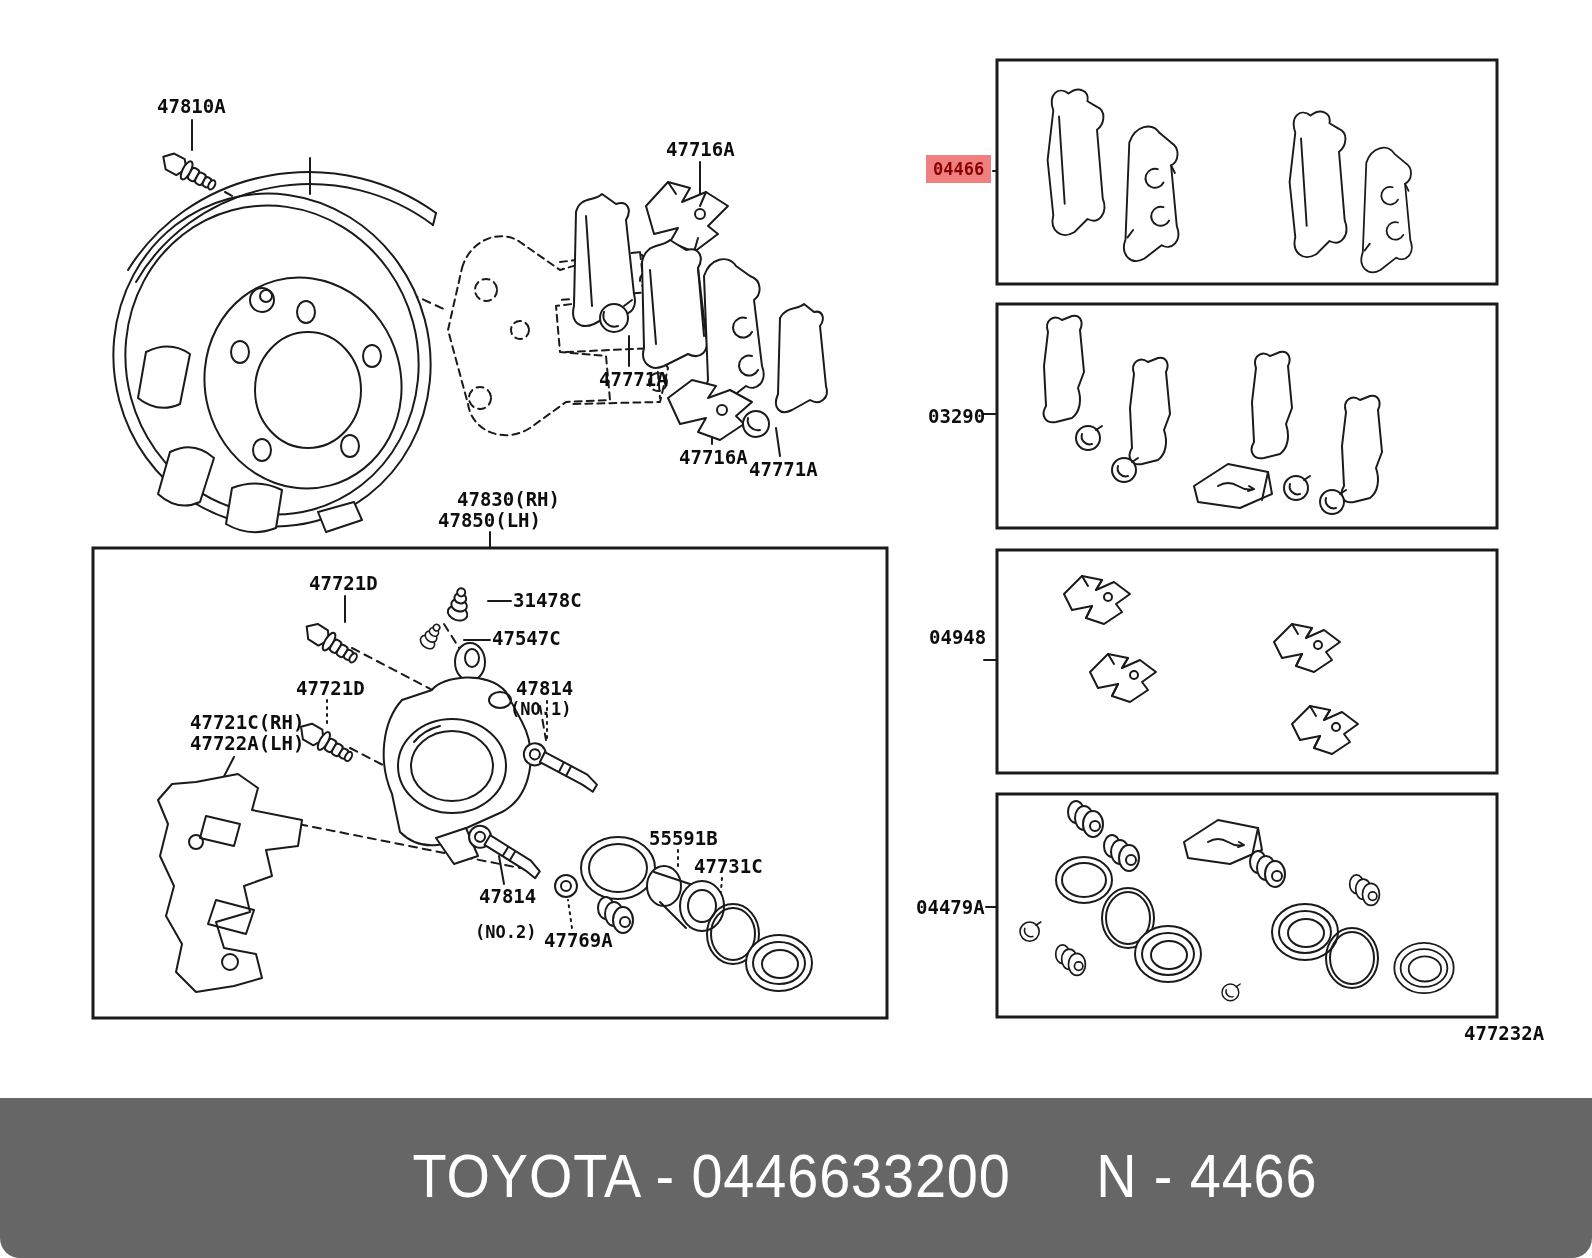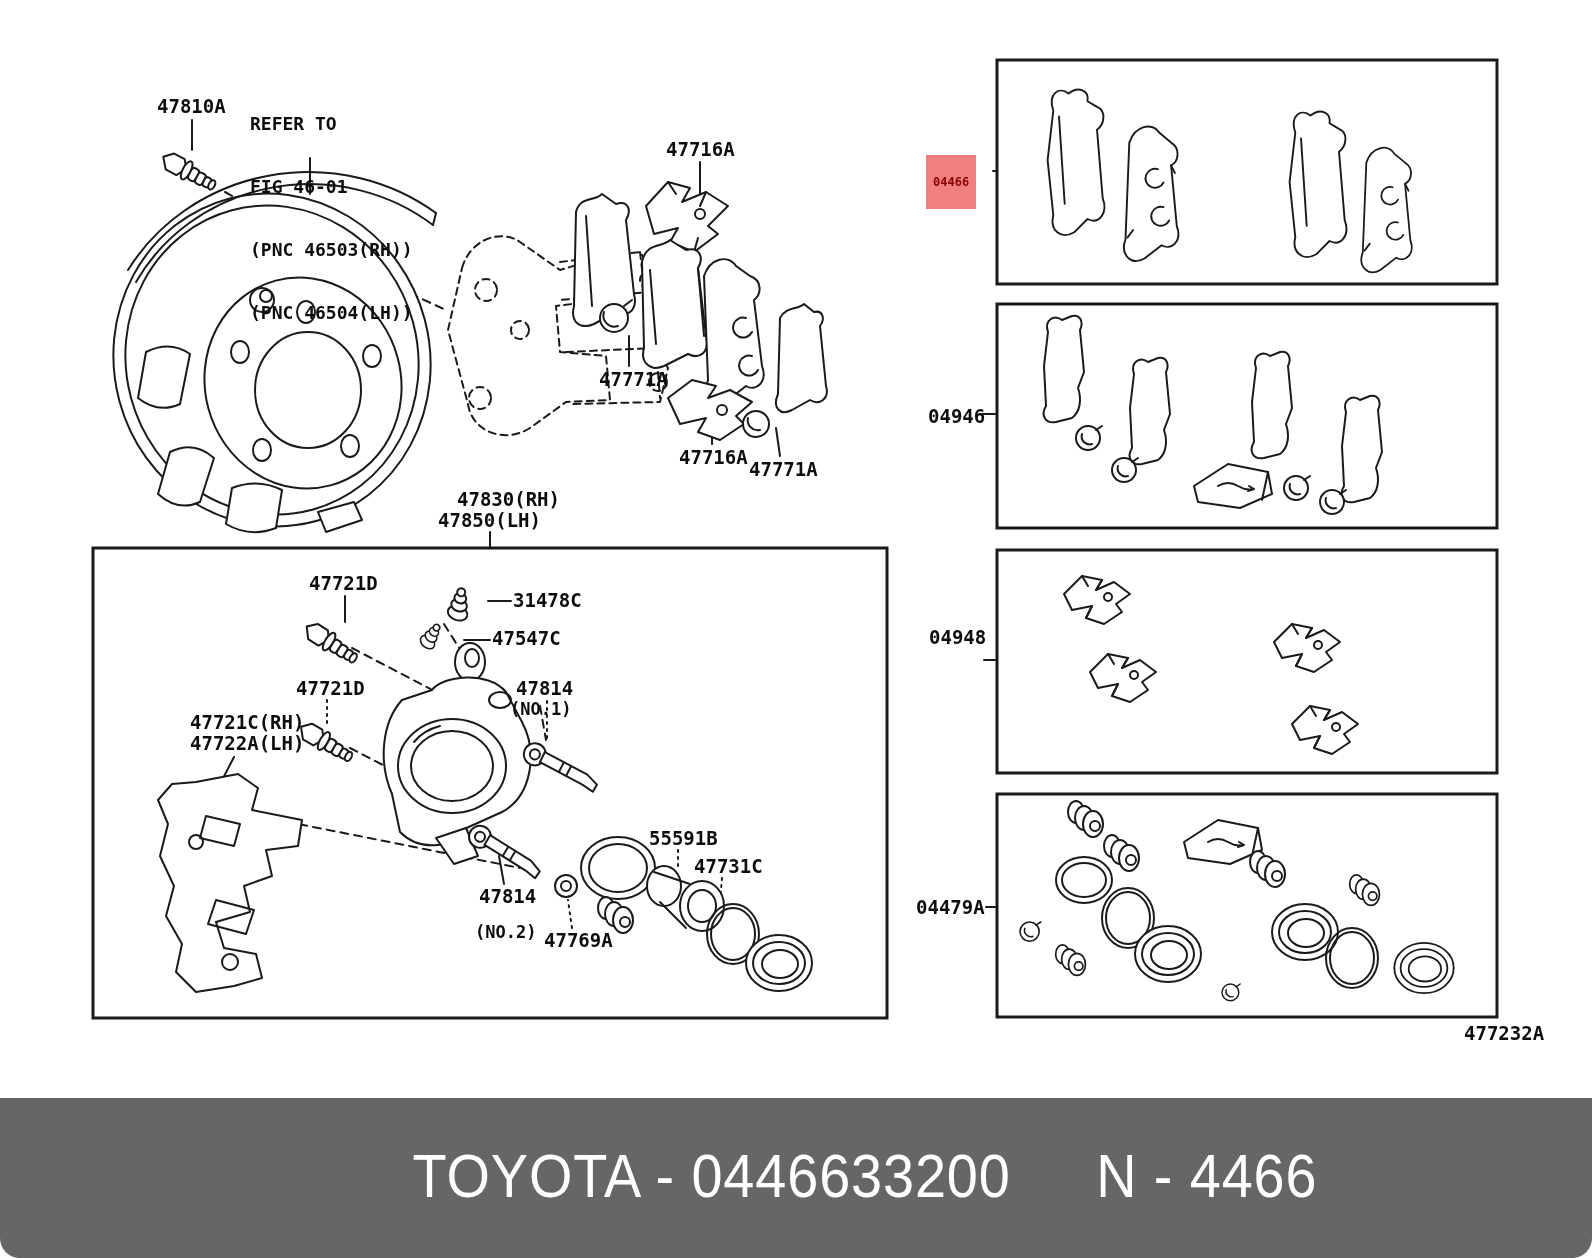--- a/index.html
+++ b/index.html
@@ -9,22 +9,22 @@
   .ln{stroke:#1a1a1a;fill:none;stroke-width:2;stroke-linejoin:round;stroke-linecap:round;}
   .fw{stroke:#1a1a1a;fill:#ffffff;stroke-width:2;stroke-linejoin:round;stroke-linecap:round;}
   .bx{stroke:#1a1a1a;fill:none;stroke-width:3;}
   .dash{stroke-dasharray:8 6;}
   .dash2{stroke-dasharray:7 5;}
   .dot{stroke-dasharray:2 5;}
   .lbl{position:absolute;font-weight:700;font-size:19px;line-height:21px;color:#0d0d0d;white-space:nowrap;}
   .lbl-note{position:absolute;font-weight:700;font-size:18px;line-height:21px;color:#0d0d0d;white-space:pre;}
   .lbl-sub{font-size:17px;}
   .kit-lbl{position:absolute;font-weight:700;font-size:19px;color:#0d0d0d;white-space:nowrap;}
-  .kit-lbl-hl{position:absolute;font-weight:700;font-size:12px;white-space:nowrap;
-              background:#f08080;color:#8b0000;padding:20px 7px;}
+  .kit-lbl-hl{position:absolute;font-weight:700;font-size:17px;white-space:nowrap;
+              background:#f08080;color:#8b0000;padding:4px 7px;}
   #footer{position:absolute;left:0;top:1098px;width:1592px;height:160px;background:#666666;padding-left:9px;}
   #footer .ftext{position:absolute;left:calc(50% + 64px);top:50%;
       transform:translate(-50%,-54%) scaleX(0.9);transform-origin:center;
       font-family:"Liberation Sans","DejaVu Sans",sans-serif;font-weight:400;
       font-size:62px;color:#ffffff;white-space:nowrap;letter-spacing:1px;}
   #footer .gap{display:inline-block;width:95px;}
 </style>
 </head>
 <body>
 
@@ -280,26 +280,20 @@
     <use href="#seal-ring" transform="translate(1305,932)"></use>
     <use href="#bellows" transform="translate(1348,874) scale(0.85)"></use>
     <use href="#oring-thin" transform="translate(1352,958)"></use>
     <use href="#seal-ring" transform="translate(1424,968) scale(0.9)"></use>
     <use href="#clip-small" transform="translate(1222,984) scale(0.7)"></use>
   </g>
 </svg>
 
 <div class="lbl" style="left:157px;top:96px">47810A</div>
 
-<div class="lbl-note" style="left:250px;top:71px">
-  <div>REFER TO</div>
-  <div>FIG 46-01</div>
-  <div>(PNC 46503(RH))</div>
-  <div>(PNC 46504(LH))</div>
-</div>
 
 <div class="lbl" style="left:666px;top:139px">47716A</div>
 <div class="lbl" style="left:599px;top:369px">47771A</div>
 <div class="lbl" style="left:679px;top:447px">47716A</div>
 <div class="lbl" style="left:749px;top:459px">47771A</div>
 
 <div class="lbl" style="left:457px;top:489px">47830(RH)</div>
 <div class="lbl" style="left:438px;top:510px">47850(LH)</div>
 
 <div class="lbl" style="left:309px;top:573px">47721D</div>
@@ -314,21 +308,21 @@
 <div class="lbl" style="left:190px;top:733px">47722A(LH)</div>
 
 <div class="lbl" style="left:479px;top:886px">47814</div>
 <div class="lbl lbl-sub" style="left:475px;top:922px">(NO.2)</div>
 
 <div class="lbl" style="left:544px;top:930px">47769A</div>
 <div class="lbl" style="left:649px;top:828px">55591B</div>
 <div class="lbl" style="left:694px;top:856px">47731C</div>
 
 <div class="kit-lbl-hl" style="left:926px;top:155px">04466</div>
-<div class="kit-lbl" style="left:928px;top:405px">04946</div>
+<div class="kit-lbl" style="left:928px;top:405px">03290</div>
 <div class="kit-lbl" style="left:929px;top:626px">04948</div>
 <div class="kit-lbl" style="left:916px;top:896px">04479A</div>
 
 <div class="kit-lbl" style="left:1464px;top:1022px">477232A</div>
 
 <div id="footer">
   <div class="ftext"><span>TOYOTA - 0446633200</span><span class="gap"></span><span>N - 4466</span></div>
 </div>
 
 </div>

